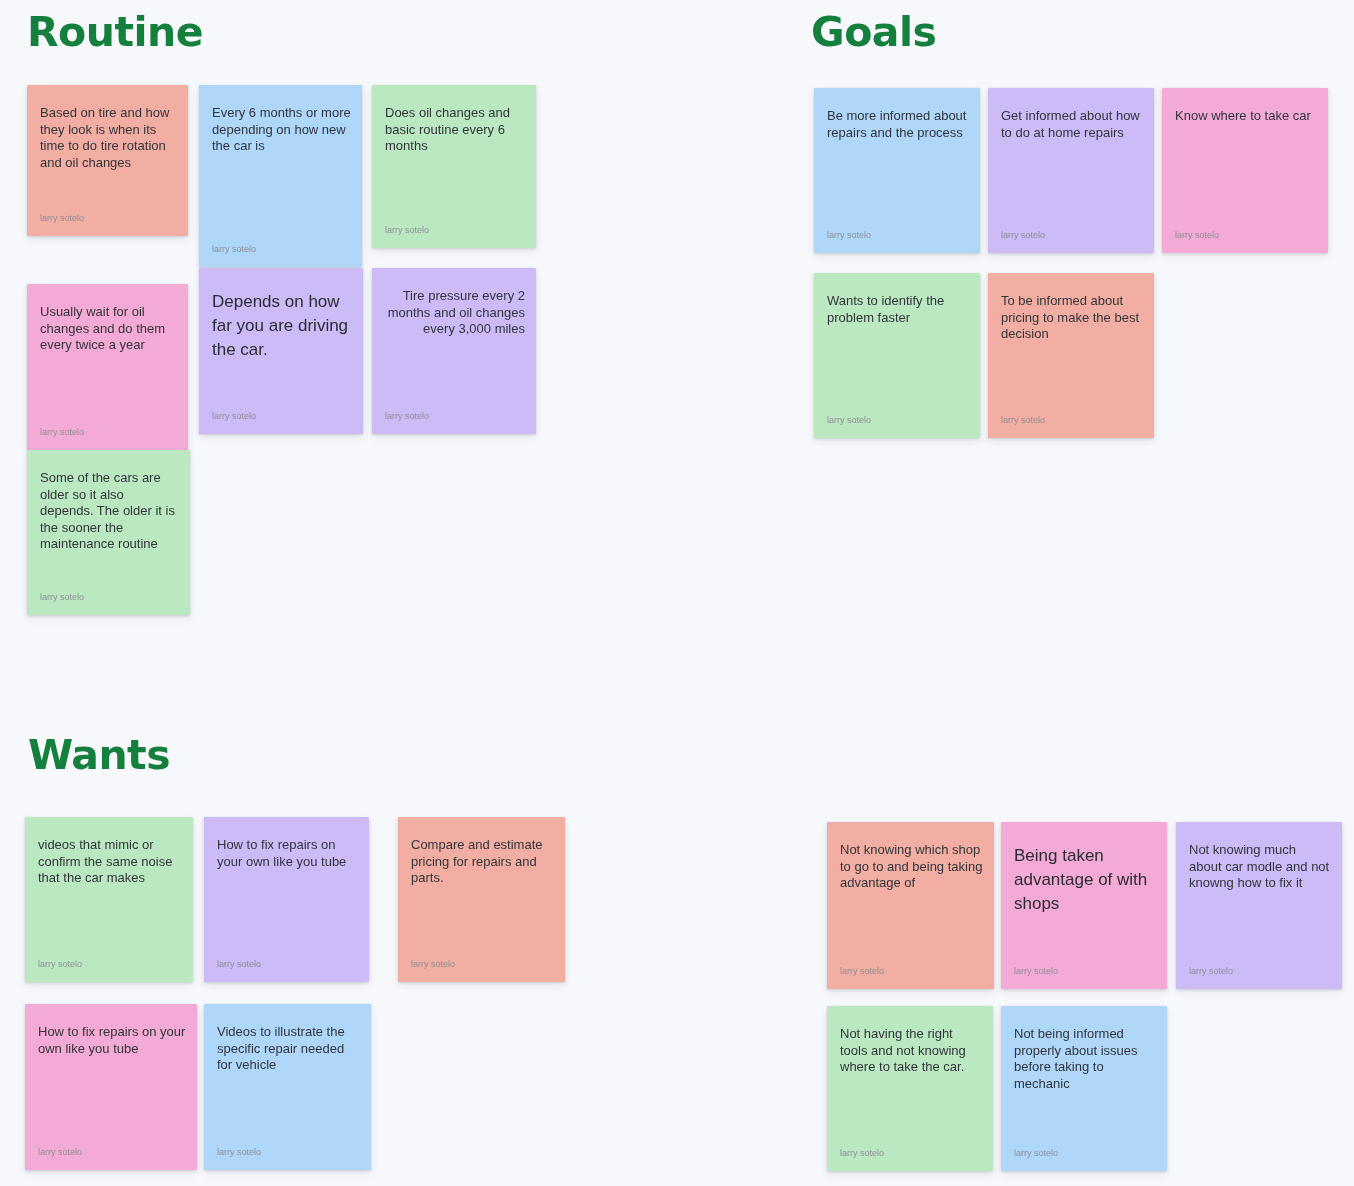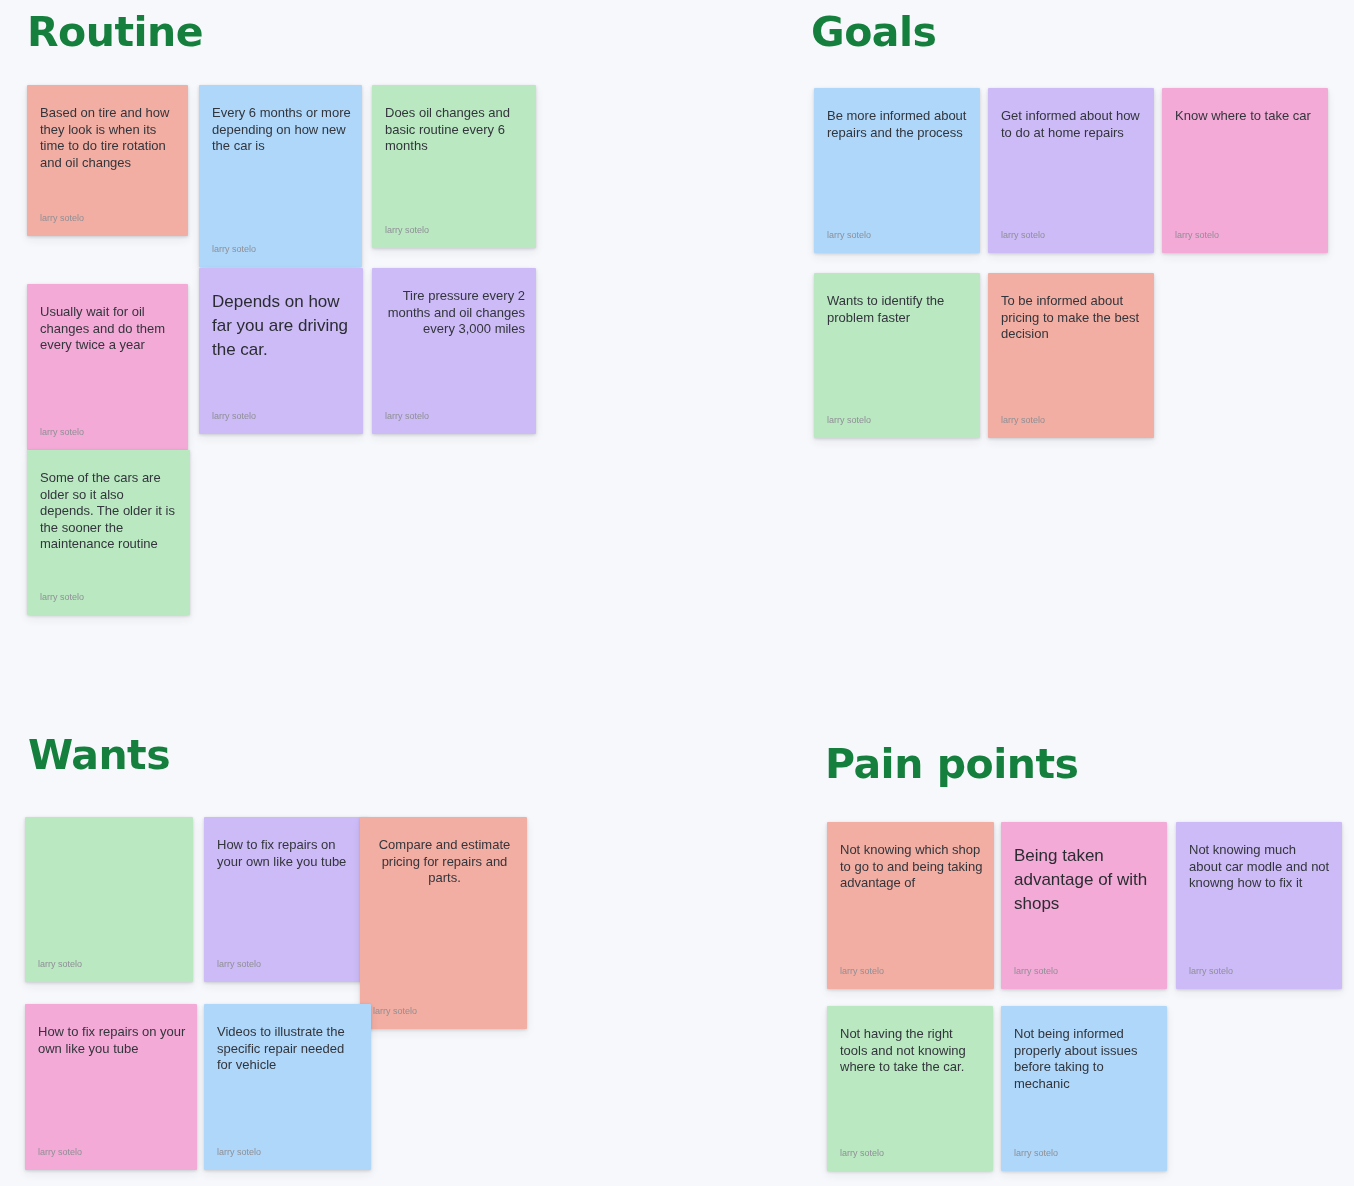--- a/index.html
+++ b/index.html
@@ -113,40 +113,40 @@
     <div class="note-author">larry sotelo</div>
   </div>
   <div class="note" style="left: 988px; top: 273px; width: 166px; height: 165px; background: rgb(242, 174, 162);">
     <div class="note-text">To be informed about pricing to make the best decision</div>
     <div class="note-author">larry sotelo</div>
   </div>
 
   <h2 class="section-title" style="left:28px; top:733px">Wants</h2>
 
   <div class="note" style="left: 25px; top: 817px; width: 168px; height: 165px; background: rgb(186, 232, 193);">
+    <div class="note-text">videos that mimic or confirm the same noise that the car makes</div>
     <div class="note-author">larry sotelo</div>
   </div>
   <div class="note" style="left: 204px; top: 817px; width: 165px; height: 165px; background: rgb(204, 187, 246);">
     <div class="note-text">How to fix repairs on your own like you tube</div>
     <div class="note-author">larry sotelo</div>
   </div>
-  <div class="note" style="left: 360px; top: 817px; width: 167px; height: 212px; background: rgb(242, 174, 162); text-align: center;">
+  <div class="note" style="left: 398px; top: 817px; width: 167px; height: 165px; background: rgb(242, 174, 162);">
     <div class="note-text">Compare and estimate pricing for repairs and parts.</div>
     <div class="note-author">larry sotelo</div>
   </div>
   <div class="note" style="left: 25px; top: 1004px; width: 172px; height: 166px; background: rgb(243, 170, 214);">
     <div class="note-text">How to fix repairs on your own like you tube</div>
     <div class="note-author">larry sotelo</div>
   </div>
   <div class="note" style="left: 204px; top: 1004px; width: 167px; height: 166px; background: rgb(174, 215, 250);">
     <div class="note-text">Videos to illustrate the specific repair needed for vehicle</div>
     <div class="note-author">larry sotelo</div>
   </div>
 
-  <h2 class="section-title" style="left:825px; top:742px">Pain points</h2>
 
   <div class="note" style="left: 827px; top: 822px; width: 167px; height: 167px; background: rgb(242, 174, 162);">
     <div class="note-text">Not knowing which shop to go to and being taking advantage of</div>
     <div class="note-author">larry sotelo</div>
   </div>
   <div class="note large" style="left: 1001px; top: 822px; width: 166px; height: 167px; background: rgb(243, 170, 214);">
     <div class="note-text">Being taken advantage of with shops</div>
     <div class="note-author">larry sotelo</div>
   </div>
   <div class="note" style="left: 1176px; top: 822px; width: 166px; height: 167px; background: rgb(204, 187, 246);">

